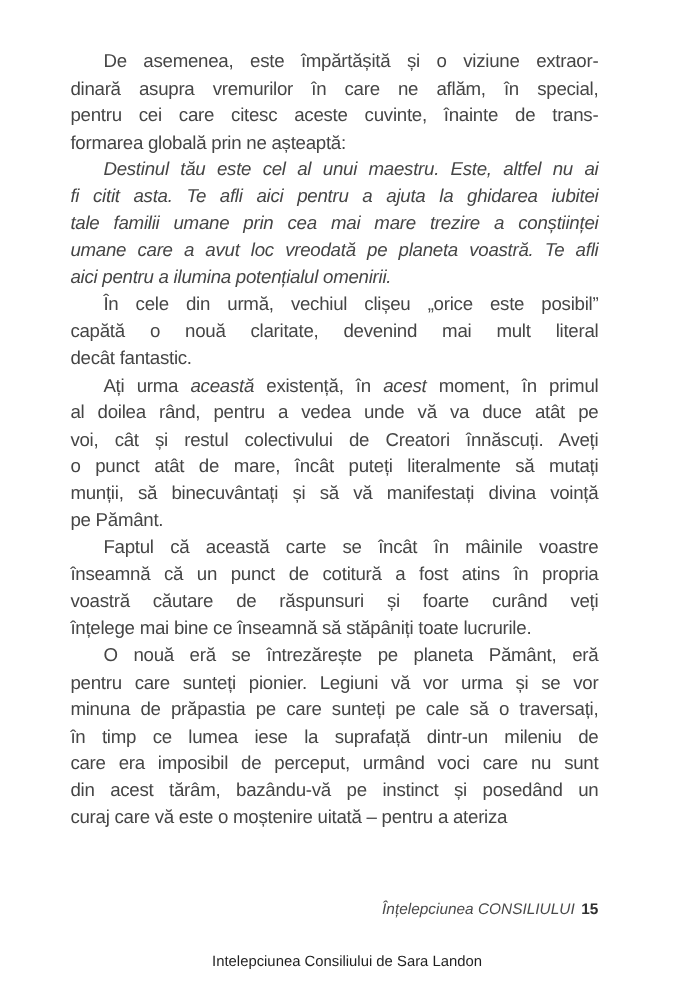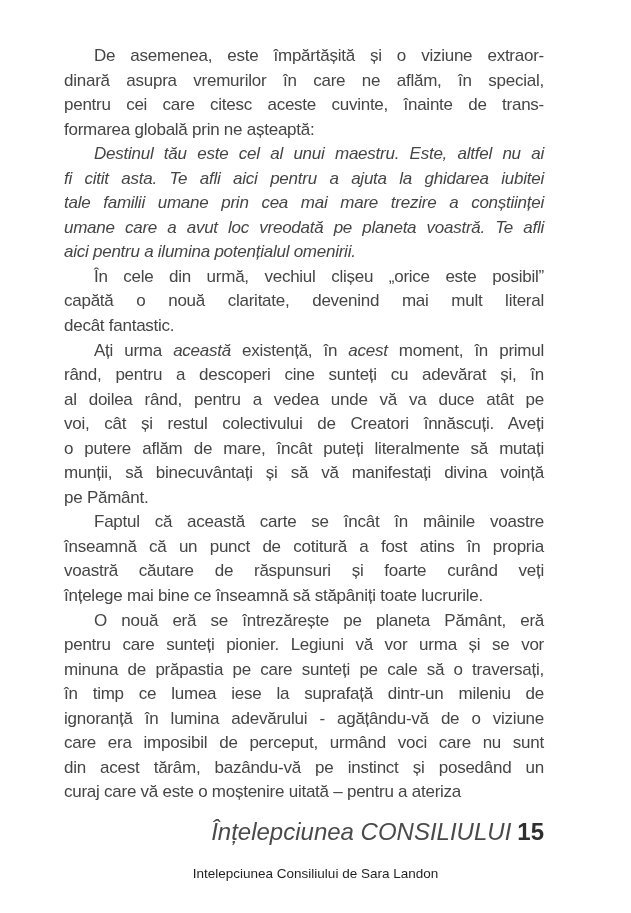--- a/index.html
+++ b/index.html
@@ -32,21 +32,21 @@
   .line.last { text-align-last: left; }
   .line.indent { text-indent: 30px; }
   .it { font-style: italic; }
   .running-footer {
     position: absolute;
     left: 64px;
     top: 818px;
     width: 480px;
     text-align: right;
     color: #4a4a4a;
-    font-size: 24px;
+    font-size: 14px;
   }
   .running-title { font-style: italic; }
   .page-number {
     font-style: normal;
     font-weight: bold;
     color: #2f2f2f;
     margin-left: 6px;
   }
   .caption {
     position: absolute;
@@ -78,39 +78,37 @@
         <div class="line"><span>umane care a avut loc vreodată pe planeta voastră. Te afli</span></div>
         <div class="line last"><span>aici pentru a ilumina potențialul omenirii.</span></div>
       </div>
       <div class="para">
         <div class="line indent"><span>În cele din urmă, vechiul clișeu „orice este posibil”</span></div>
         <div class="line"><span>capătă o nouă claritate, devenind mai mult literal</span></div>
         <div class="line last"><span>decât fantastic.</span></div>
       </div>
       <div class="para">
         <div class="line indent"><span>Ați urma </span><span class="it">această</span><span> existență, în </span><span class="it">acest</span><span> moment, în primul</span></div>
-        <div class="line"><span>rând, pentru a descoperi cine sunteți cu adevărat și, în</span></div>
         <div class="line"><span>al doilea rând, pentru a vedea unde vă va duce atât pe</span></div>
         <div class="line"><span>voi, cât și restul colectivului de Creatori înnăscuți. Aveți</span></div>
-        <div class="line"><span>o putere aflăm de mare, încât puteți literalmente să mutați</span></div>
+        <div class="line"><span>o punct atât de mare, încât puteți literalmente să mutați</span></div>
         <div class="line"><span>munții, să binecuvântați și să vă manifestați divina voință</span></div>
         <div class="line last"><span>pe Pământ.</span></div>
       </div>
       <div class="para">
         <div class="line indent"><span>Faptul că această carte se încât în mâinile voastre</span></div>
         <div class="line"><span>înseamnă că un punct de cotitură a fost atins în propria</span></div>
         <div class="line"><span>voastră căutare de răspunsuri și foarte curând veți</span></div>
         <div class="line last"><span>înțelege mai bine ce înseamnă să stăpâniți toate lucrurile.</span></div>
       </div>
       <div class="para">
         <div class="line indent"><span>O nouă eră se întrezărește pe planeta Pământ, eră</span></div>
         <div class="line"><span>pentru care sunteți pionier. Legiuni vă vor urma și se vor</span></div>
         <div class="line"><span>minuna de prăpastia pe care sunteți pe cale să o traversați,</span></div>
         <div class="line"><span>în timp ce lumea iese la suprafață dintr-un mileniu de</span></div>
-        <div class="line"><span>ignoranță în lumina adevărului - agățându-vă de o viziune</span></div>
         <div class="line"><span>care era imposibil de perceput, urmând voci care nu sunt</span></div>
         <div class="line"><span>din acest tărâm, bazându-vă pe instinct și posedând un</span></div>
         <div class="line last"><span>curaj care vă este o moștenire uitată – pentru a ateriza</span></div>
       </div>
     </div>
 
   <div class="running-footer">
     <span class="running-title">Înțelepciunea CONSILIULUI</span><span class="page-number">15</span>
   </div>
 

